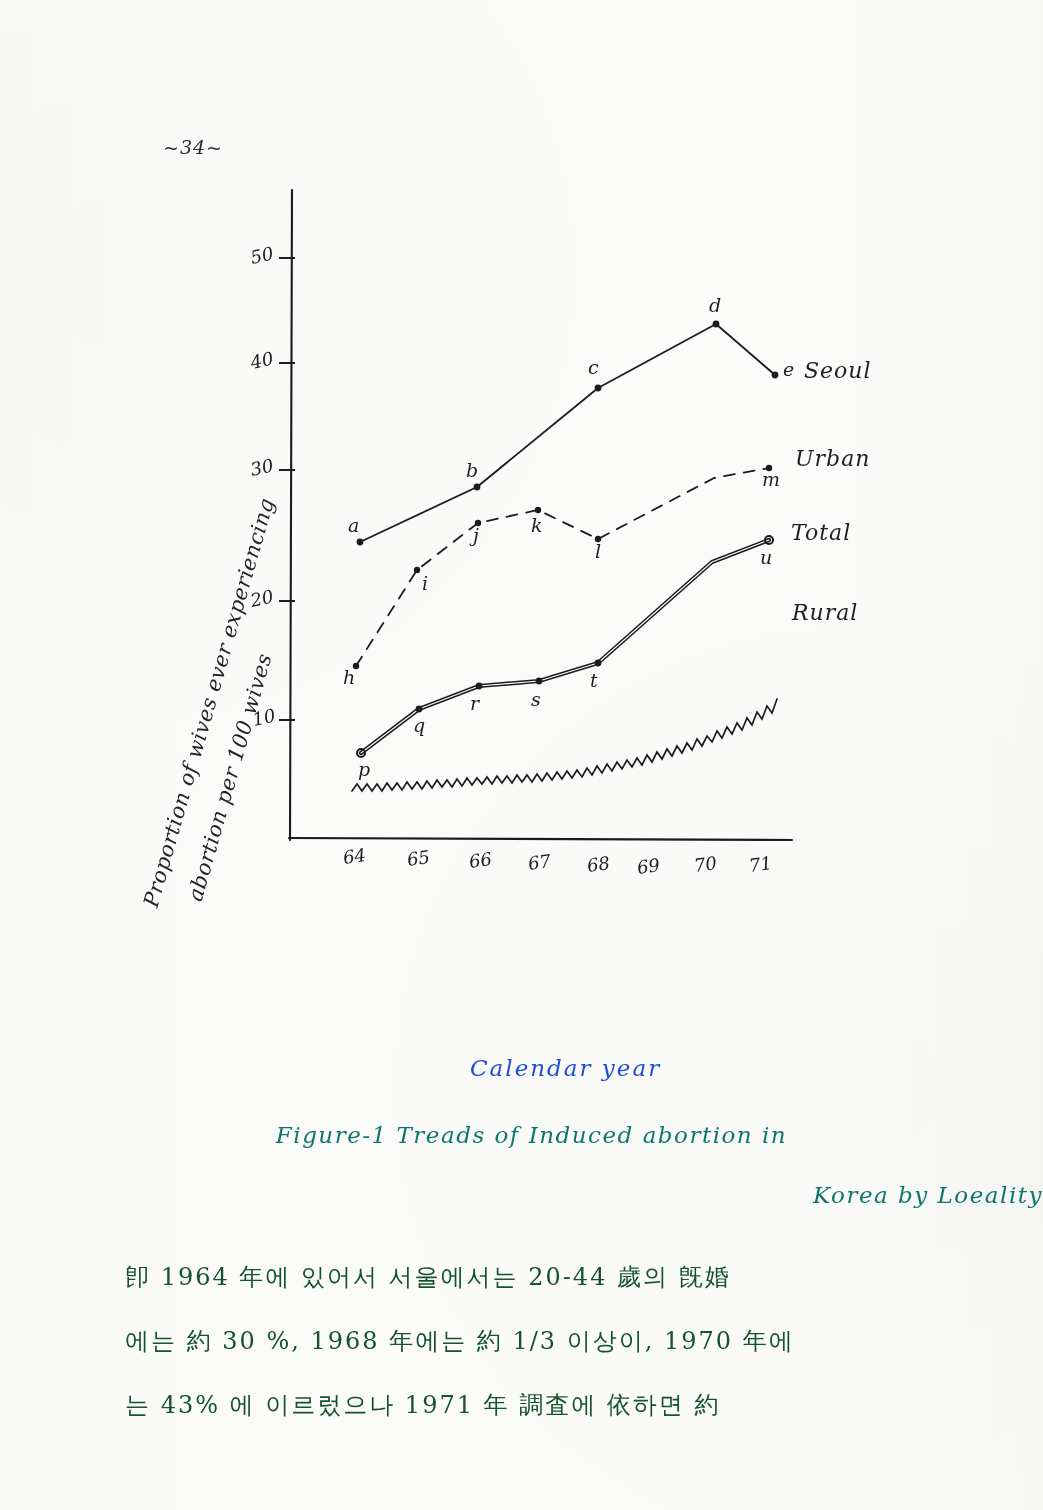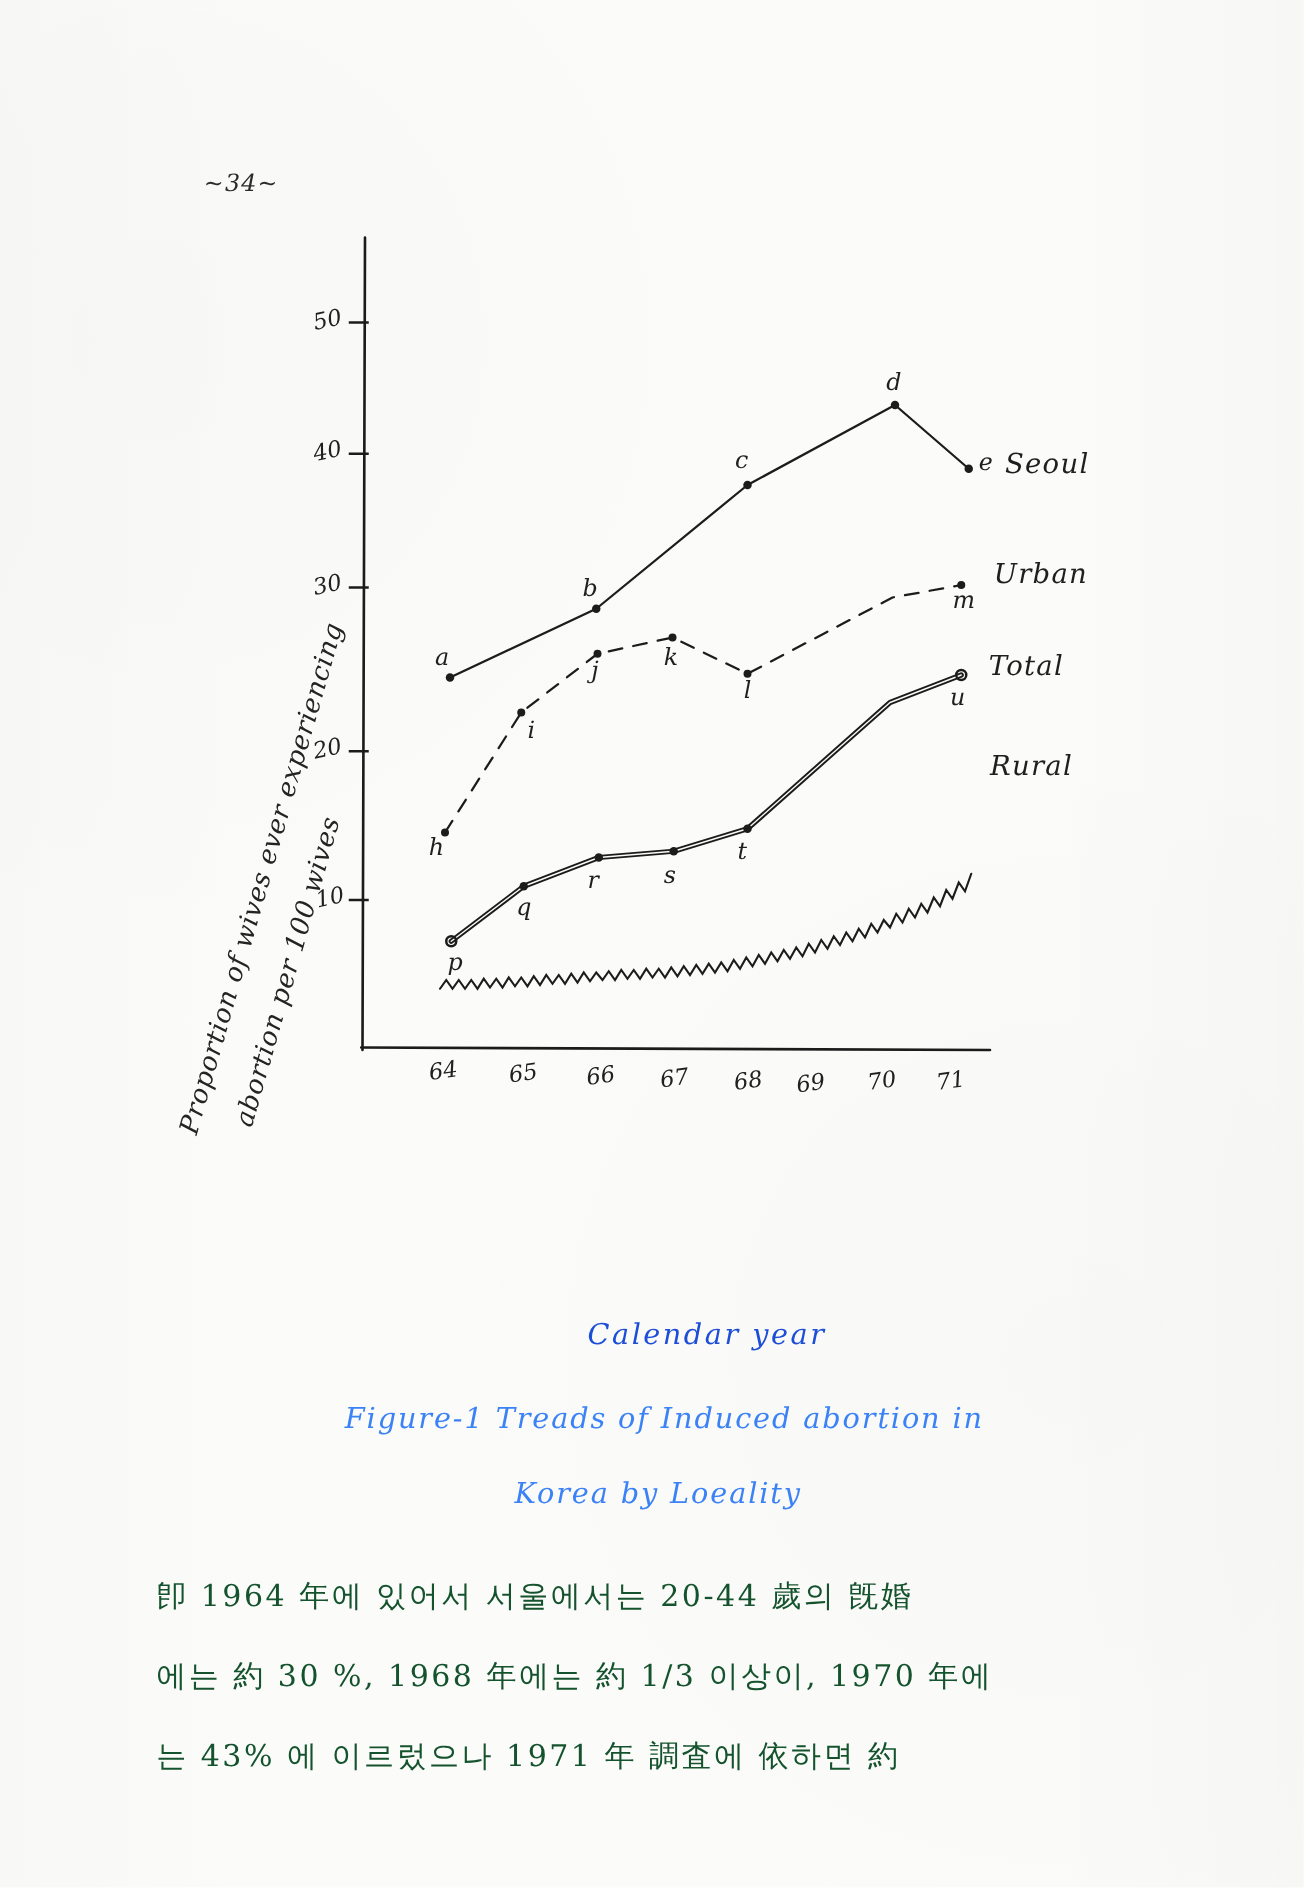--- a/index.html
+++ b/index.html
@@ -102,24 +102,24 @@
     position: absolute;
     left: 0;
     top: 1105px;
     width: 1043px;
     text-align: center;
     font-family: "DejaVu Serif", serif;
     font-style: italic;
     font-size: 23px;
     letter-spacing: 1.5px;
     line-height: 60px;
-    color: #3b82f6;
+    color: #0f766e;
   }
   .caption .line1 { display: block; padding-left: 20px; }
-  .caption .line2 { display: block; padding-left: 10px; }
+  .caption .line2 { display: block; padding-left: 10px; text-align: right; }
 
   .body-text {
     position: absolute;
     left: 125px;
     top: 1245px;
     width: 800px;
     font-family: "DejaVu Serif", serif;
     font-size: 24px;
     line-height: 64px;
     letter-spacing: 2px;

